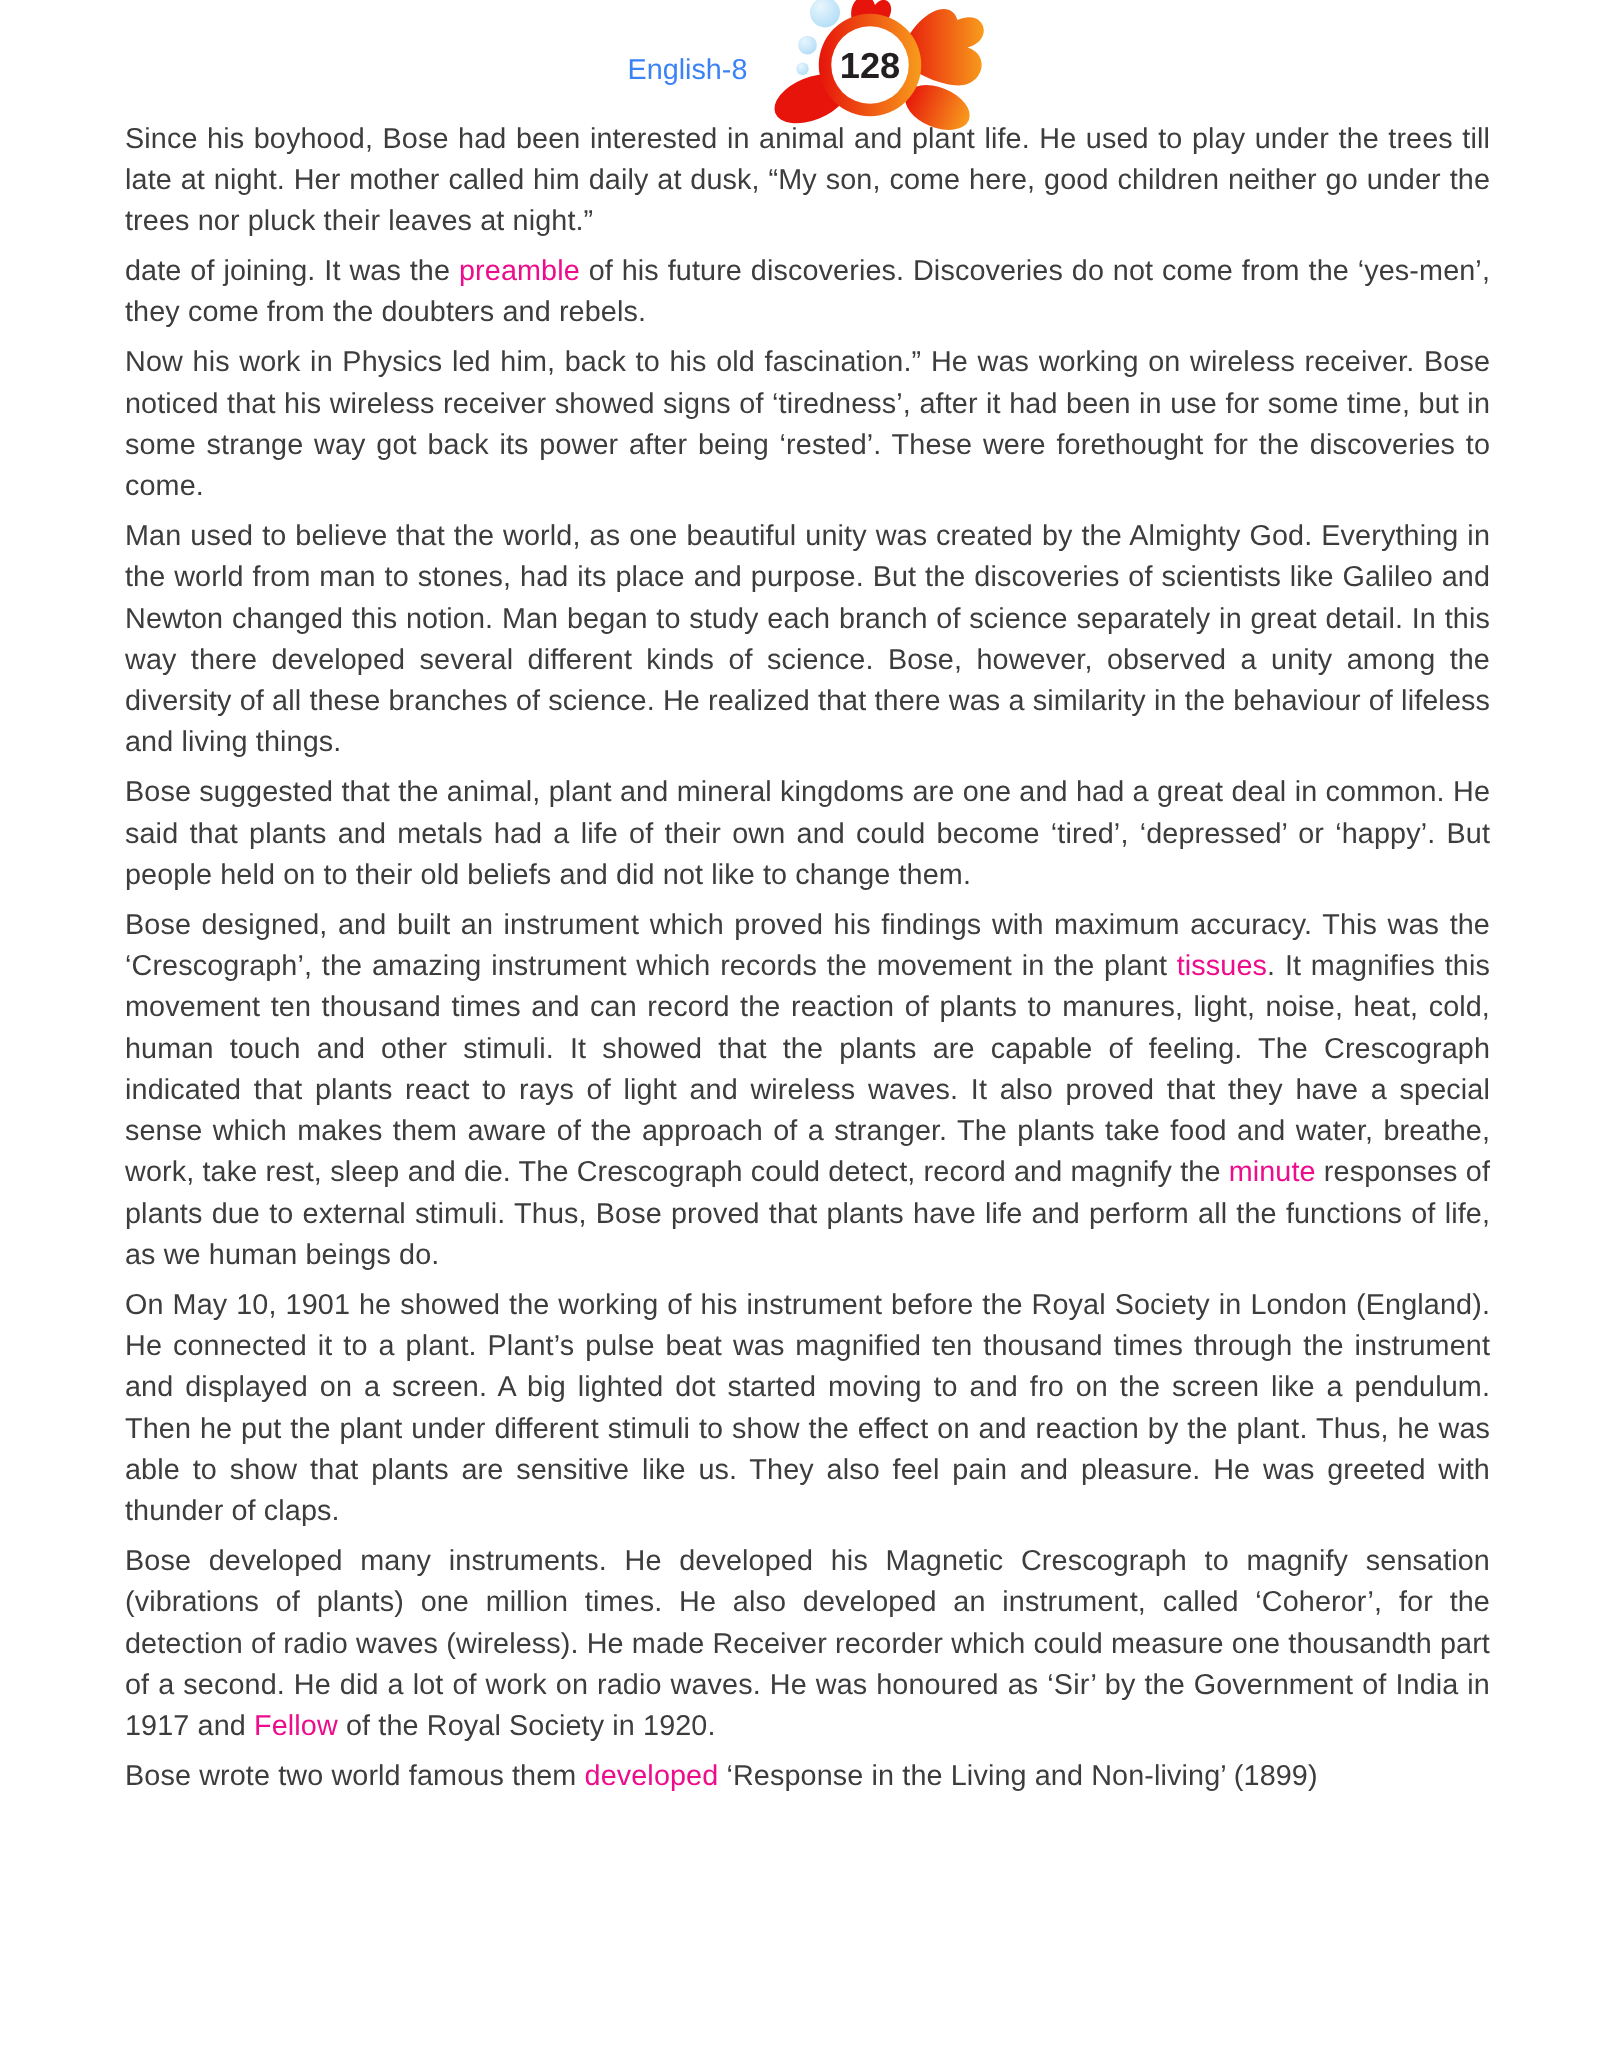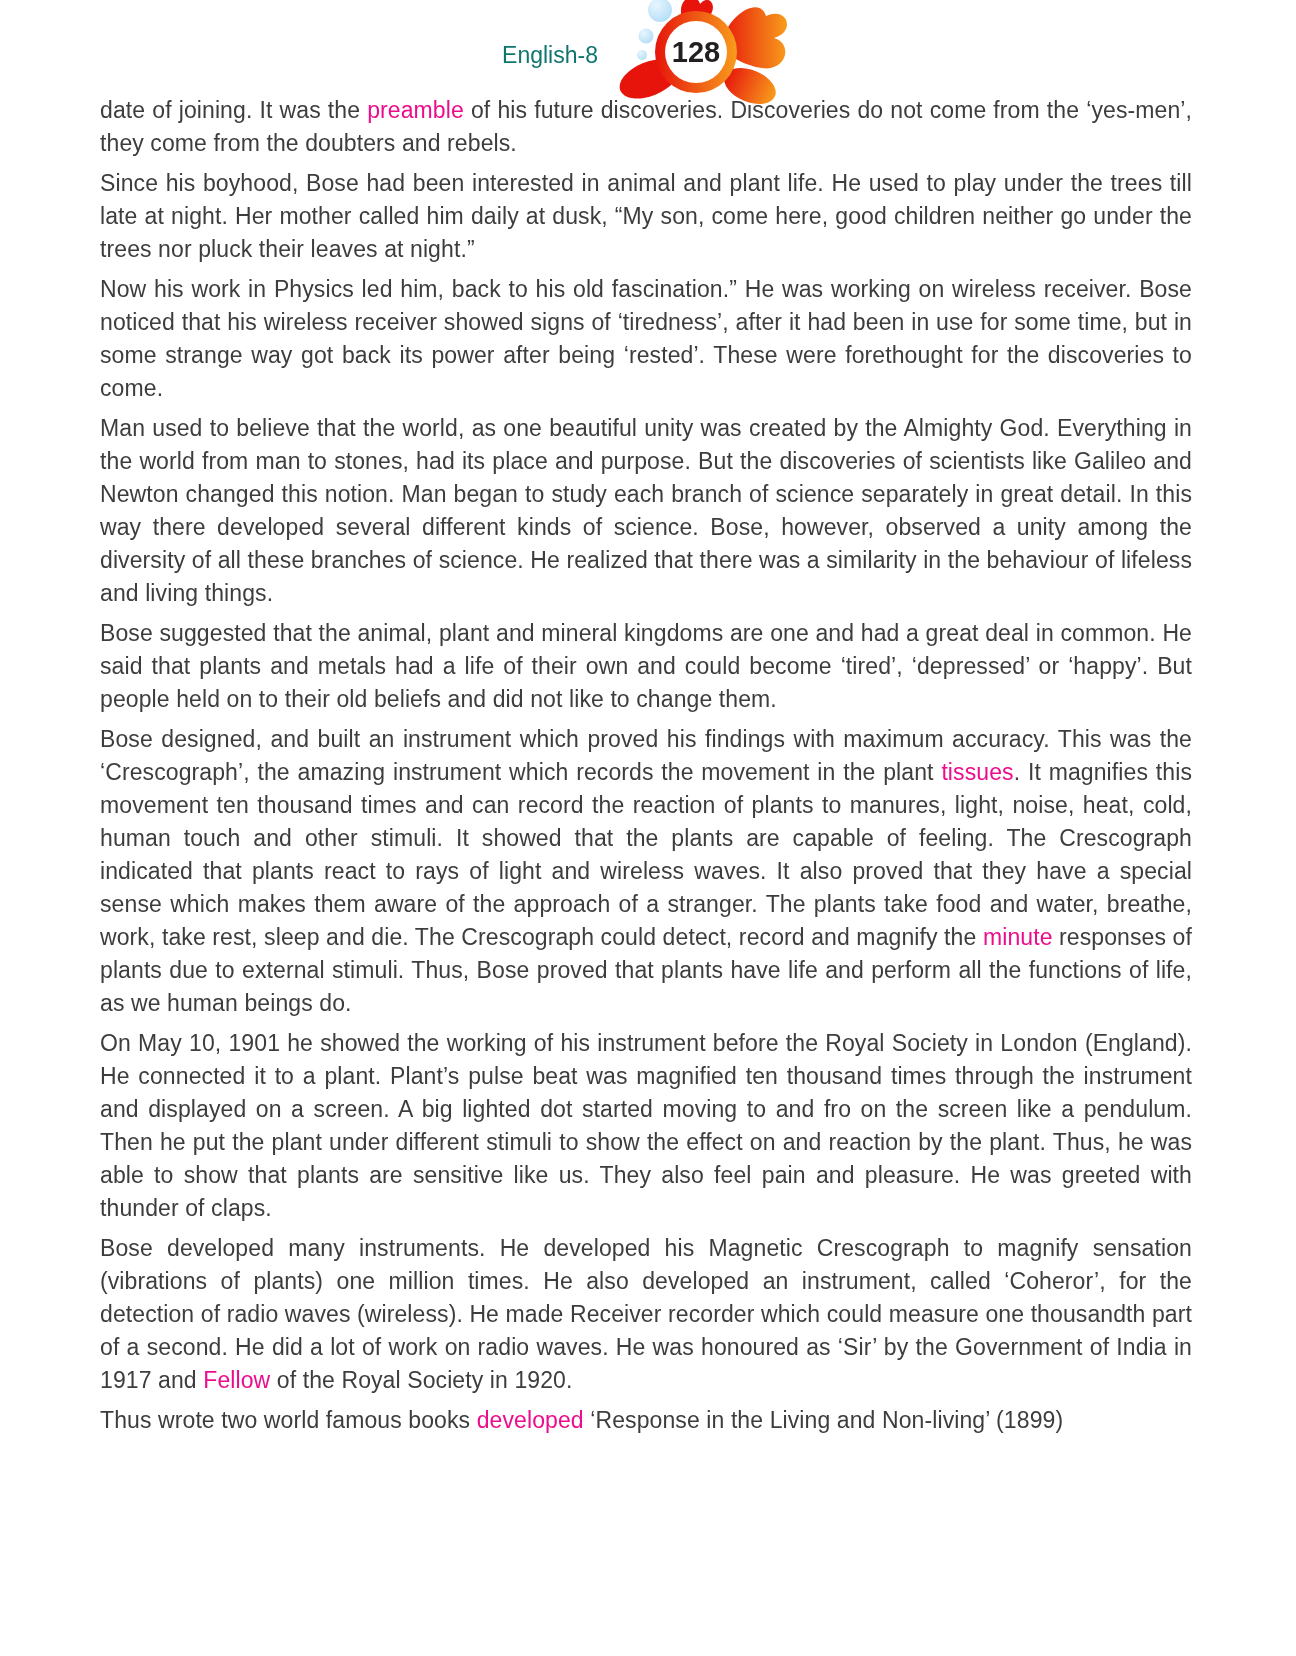--- a/index.html
+++ b/index.html
@@ -30,46 +30,46 @@
   }
   .footer{
     display:flex;
     align-items:center;
     justify-content:center;
     margin-top:-14px;
     position:relative;
   }
   .book-label{
     font-size:23px;
-    color:#0f766e;
+    color:#3b82f6;
     margin-right:6px;
     position:relative;
     top:4px;
   }
   .fish-logo{display:block;}
   .page-num-text{
     font-family:"Liberation Sans", sans-serif;
     font-weight:bold;
   }
 </style>
 </head>
 <body>
 
 <div class="page">
 
   <main class="content" id="article">
+      <p class="para"><span>Since his boyhood, Bose had been interested in animal and plant life. He used to play under the trees till late at night. Her mother called him daily at dusk, “My son, come here, good children neither go under the trees nor pluck their leaves at night.”</span></p>
       <p class="para"><span>date of joining. It was the </span><span class="hl">preamble</span><span> of his future discoveries. Discoveries do not come from the ‘yes-men’, they come from the doubters and rebels.</span></p>
-      <p class="para"><span>Since his boyhood, Bose had been interested in animal and plant life. He used to play under the trees till late at night. Her mother called him daily at dusk, “My son, come here, good children neither go under the trees nor pluck their leaves at night.”</span></p>
       <p class="para"><span>Now his work in Physics led him, back to his old fascination.” He was working on wireless receiver. Bose noticed that his wireless receiver showed signs of ‘tiredness’, after it had been in use for some time, but in some strange way got back its power after being ‘rested’. These were forethought for the discoveries to come.</span></p>
       <p class="para"><span>Man used to believe that the world, as one beautiful unity was created by the Almighty God. Everything in the world from man to stones, had its place and purpose. But the discoveries of scientists like Galileo and Newton changed this notion. Man began to study each branch of science separately in great detail. In this way there developed several different kinds of science. Bose, however, observed a unity among the diversity of all these branches of science. He realized that there was a similarity in the behaviour of lifeless and living things.</span></p>
       <p class="para"><span>Bose suggested that the animal, plant and mineral kingdoms are one and had a great deal in common. He said that plants and metals had a life of their own and could become ‘tired’, ‘depressed’ or ‘happy’. But people held on to their old beliefs and did not like to change them.</span></p>
       <p class="para"><span>Bose designed, and built an instrument which proved his findings with maximum accuracy. This was the ‘Crescograph’, the amazing instrument which records the movement in the plant </span><span class="hl">tissues</span><span>. It magnifies this movement ten thousand times and can record the reaction of plants to manures, light, noise, heat, cold, human touch and other stimuli. It showed that the plants are capable of feeling. The Crescograph indicated that plants react to rays of light and wireless waves. It also proved that they have a special sense which makes them aware of the approach of a stranger. The plants take food and water, breathe, work, take rest, sleep and die. The Crescograph could detect, record and magnify the </span><span class="hl">minute</span><span> responses of plants due to external stimuli. Thus, Bose proved that plants have life and perform all the functions of life, as we human beings do.</span></p>
       <p class="para"><span>On May 10, 1901 he showed the working of his instrument before the Royal Society in London (England). He connected it to a plant. Plant’s pulse beat was magnified ten thousand times through the instrument and displayed on a screen. A big lighted dot started moving to and fro on the screen like a pendulum. Then he put the plant under different stimuli to show the effect on and reaction by the plant. Thus, he was able to show that plants are sensitive like us. They also feel pain and pleasure. He was greeted with thunder of claps.</span></p>
       <p class="para"><span>Bose developed many instruments. He developed his Magnetic Crescograph to magnify sensation (vibrations of plants) one million times. He also developed an instrument, called ‘Coheror’, for the detection of radio waves (wireless). He made Receiver recorder which could measure one thousandth part of a second. He did a lot of work on radio waves. He was honoured as ‘Sir’ by the Government of India in 1917 and </span><span class="hl">Fellow</span><span> of the Royal Society in 1920.</span></p>
-      <p class="para"><span>Thus wrote two world famous books </span><span class="hl">developed</span><span> ‘Response in the Living and Non-living’ (1899)</span></p>
+      <p class="para"><span>Bose wrote two world famous them </span><span class="hl">developed</span><span> ‘Response in the Living and Non-living’ (1899)</span></p>
     </main>
 
   <div class="footer">
     <span class="book-label">English-8</span>
 
     <svg class="fish-logo" width="190" height="130" viewBox="0 0 190 130" xmlns="http://www.w3.org/2000/svg">
       <defs>
         <linearGradient id="fg" x1="0" y1="0" x2="1" y2="0">
           <stop offset="0" style="stop-color:var(--badge-red,#e6140b)"></stop>
           <stop offset="1" style="stop-color:var(--badge-orange,#f89c1c)"></stop>

